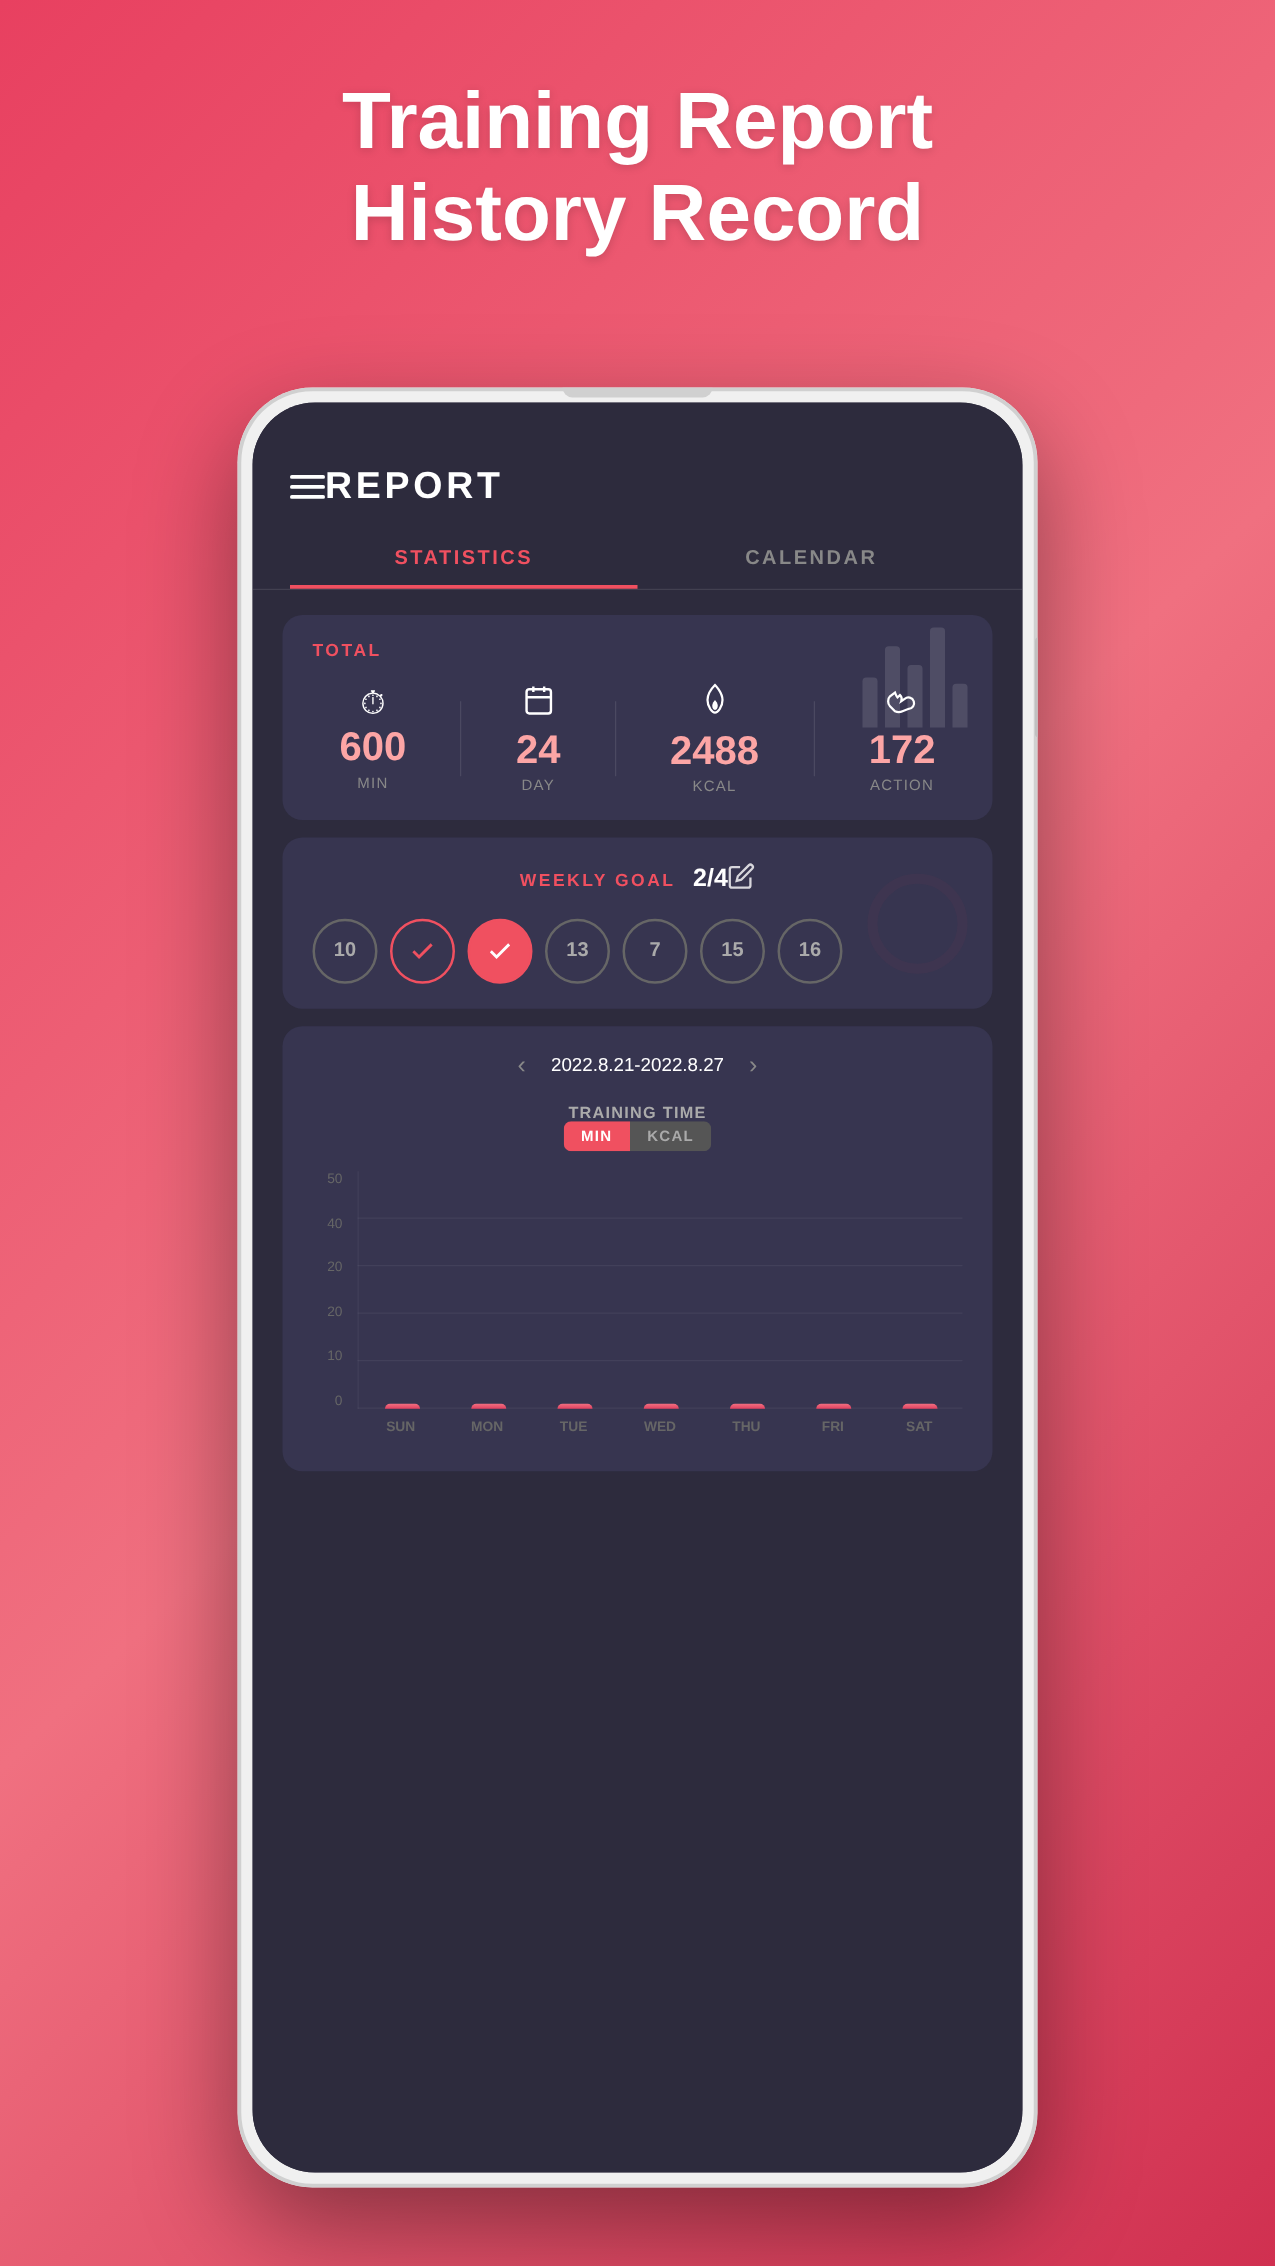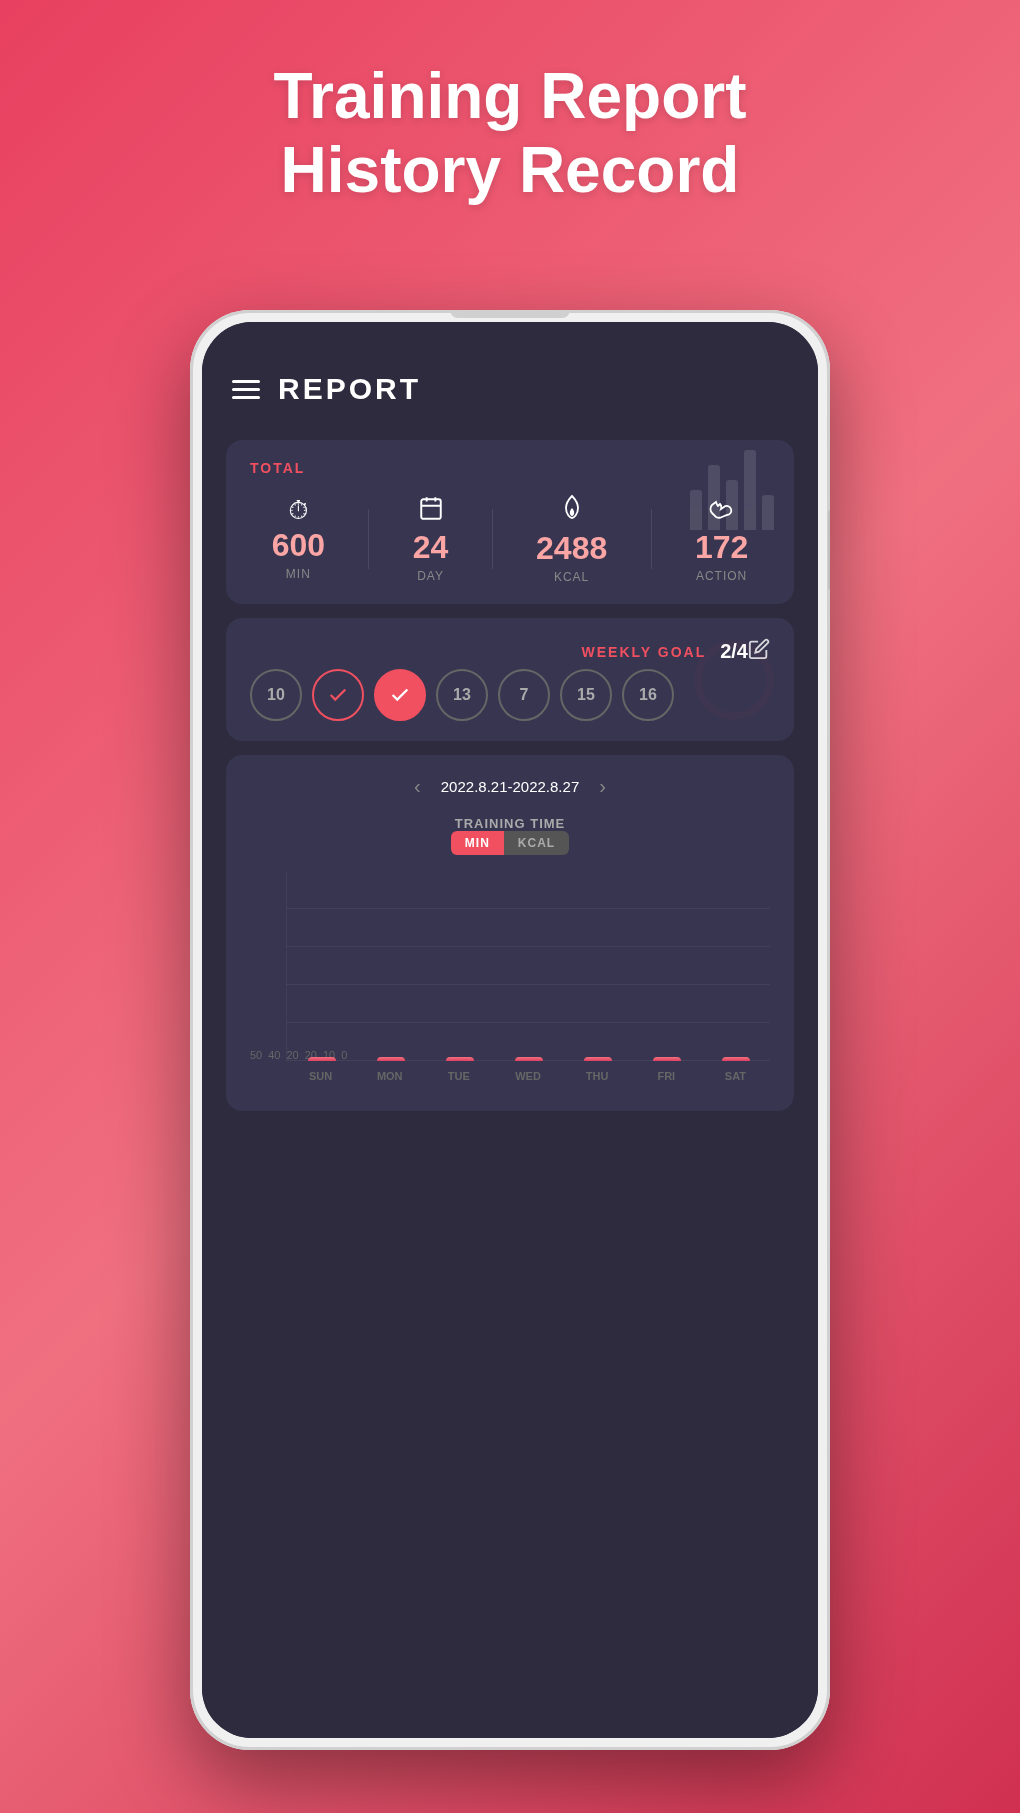--- a/index.html
+++ b/index.html
@@ -93,21 +93,20 @@
       top: 0; left: 0; right: 0; bottom: 0;
       background: #2d2b3d;
       overflow: hidden;
     }
 
     
     .app-header {
       display: flex;
       align-items: center;
       padding: 50px 30px 20px;
-      gap: 18px;
     }
 
     .hamburger-icon {
       display: flex;
       flex-direction: column;
       gap: 5px;
       cursor: pointer;
     }
 
     .hamburger-icon span {
@@ -222,22 +221,22 @@
 
     .watermark-bar {
       background: white;
       border-radius: 3px 3px 0 0;
     }
 
     
     .weekly-header {
       display: flex;
       align-items: center;
-      justify-content: flex-end;
-      margin-bottom: 4px;
+      justify-content: center;
+      margin-bottom: 18px;
     }
 
     .weekly-title-group {
       display: flex;
       align-items: center;
       gap: 14px;
     }
 
     .weekly-title {
       font-size: 14px;
@@ -364,21 +363,21 @@
       margin-top: 10px;
     }
 
     .chart-y-labels {
       position: absolute;
       left: 0;
       top: 0;
       bottom: 30px;
       width: 30px;
       display: flex;
-      flex-direction: row;
+      flex-direction: column;
       justify-content: space-between;
       align-items: flex-end;
     }
 
     .y-label {
       font-size: 11px;
       color: #666;
       padding-right: 6px;
     }
 
@@ -476,20 +475,24 @@
 
       <div class="app-header">
         <div class="hamburger-icon">
           <span></span>
           <span></span>
           <span></span>
         </div>
         <div class="app-title">REPORT</div>
       </div>
 
+      <div class="tabs">
+        <div class="tab active">STATISTICS</div>
+        <div class="tab">CALENDAR</div>
+      </div>
 
       <div class="card total-card">
         <div class="card-title">TOTAL</div>
 
         <div class="watermark">
           <div class="watermark-bar" style="width:12px;height:40px"></div>
           <div class="watermark-bar" style="width:12px;height:65px"></div>
           <div class="watermark-bar" style="width:12px;height:50px"></div>
           <div class="watermark-bar" style="width:12px;height:80px"></div>
           <div class="watermark-bar" style="width:12px;height:35px"></div>

